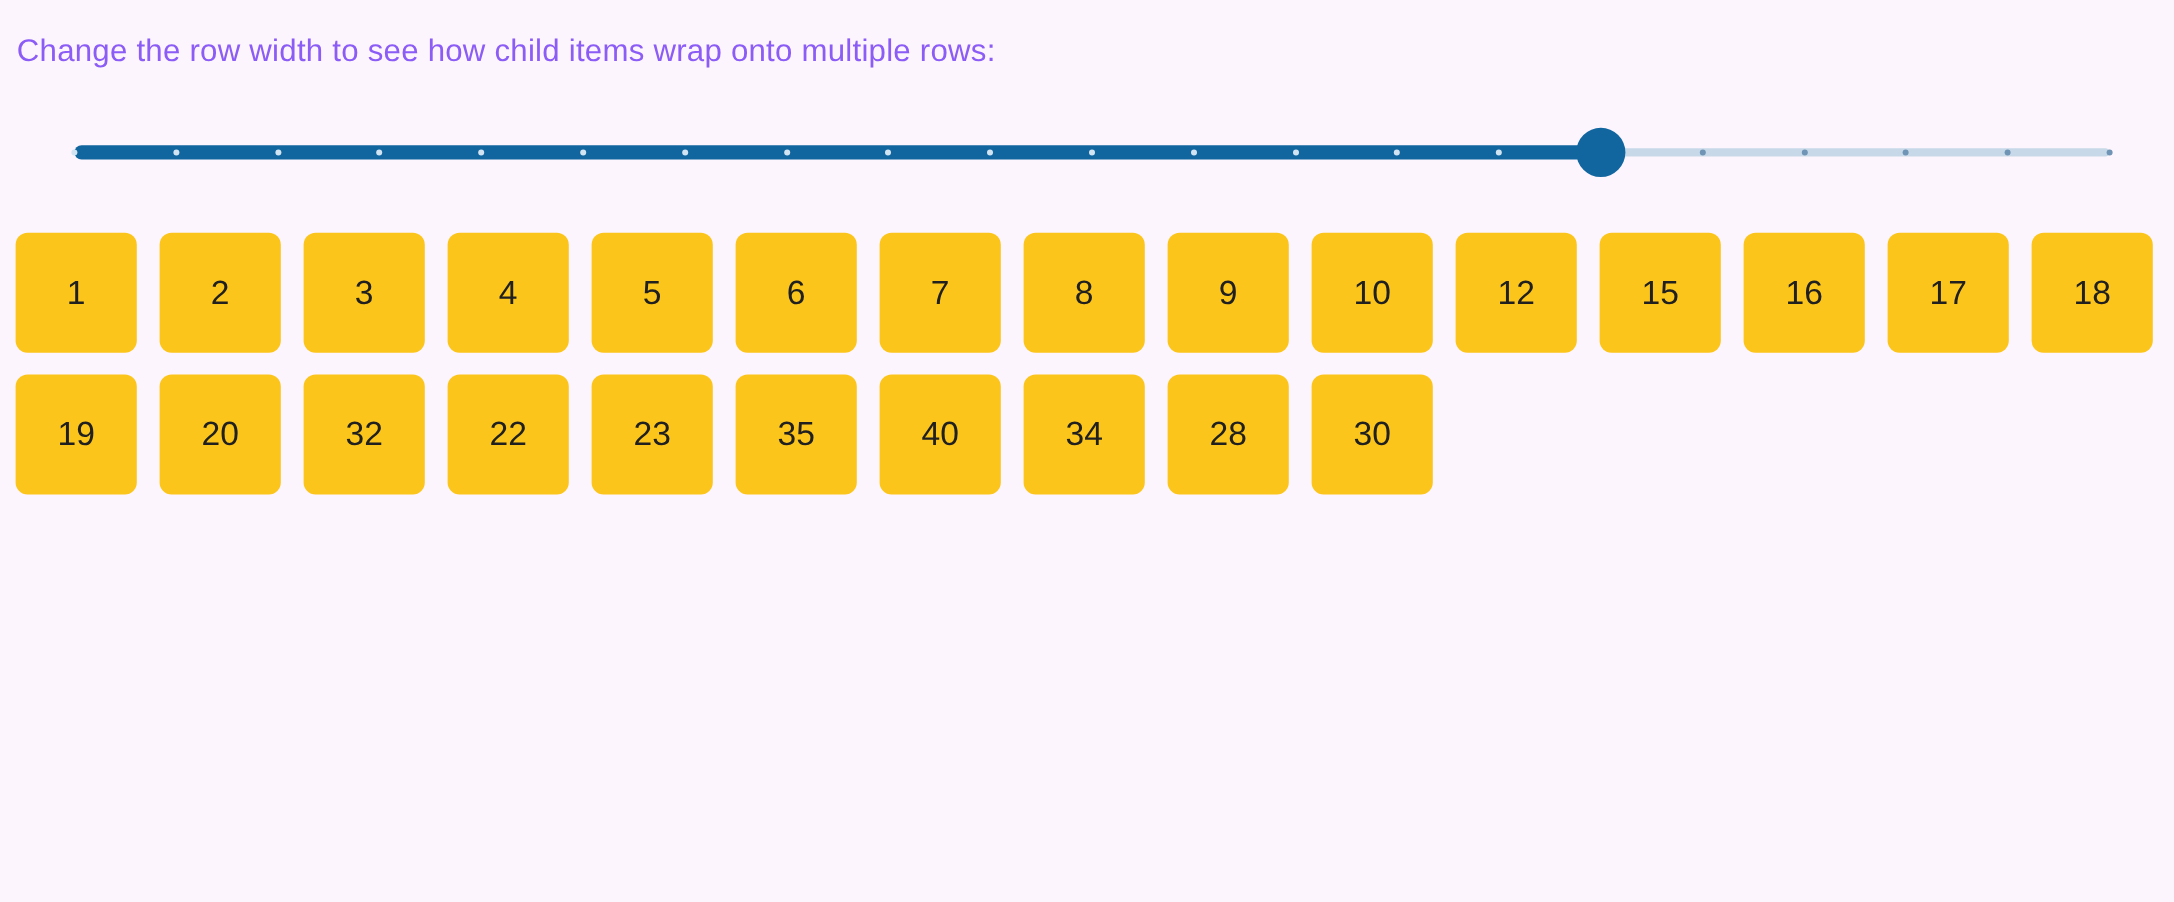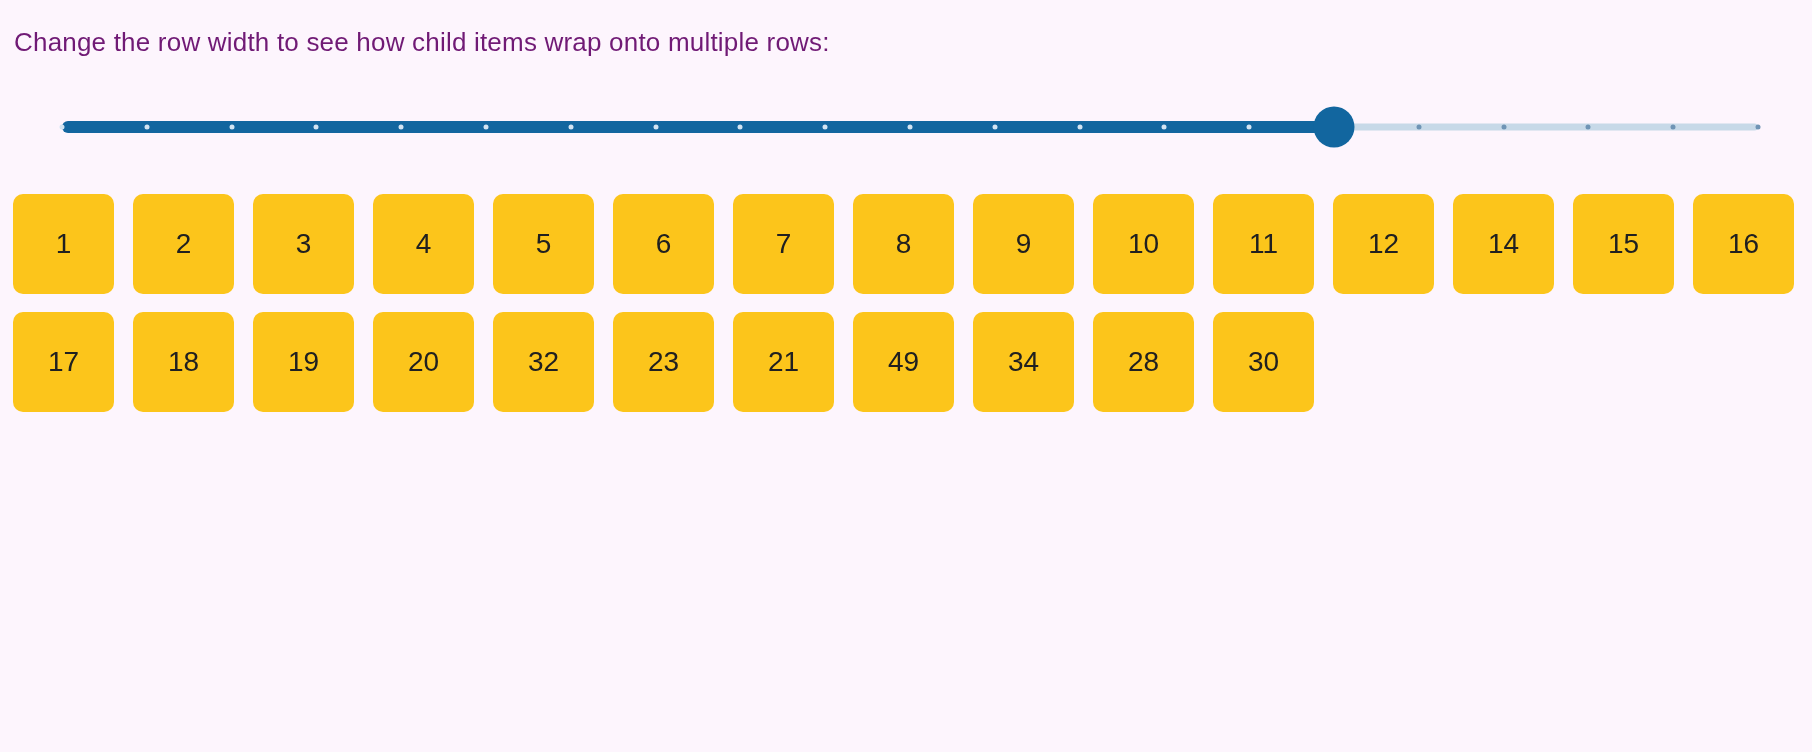--- a/index.html
+++ b/index.html
@@ -15,21 +15,21 @@
     position: relative;
   }
 
   
   .heading {
     position: absolute;
     left: 14px;
     top: 27px;
     font-size: 26px;
     line-height: 30px;
-    color: #701a75;
+    color: #8b5cf6;
     letter-spacing: 0.2px;
   }
 
   
   .slider {
     position: absolute;
     left: 62px;
     top: 103px;
     width: 1696px;
     height: 48px;
@@ -147,29 +147,28 @@
     <div class="grid-item">1</div>
     <div class="grid-item">2</div>
     <div class="grid-item">3</div>
     <div class="grid-item">4</div>
     <div class="grid-item">5</div>
     <div class="grid-item">6</div>
     <div class="grid-item">7</div>
     <div class="grid-item">8</div>
     <div class="grid-item">9</div>
     <div class="grid-item">10</div>
-    <div class="grid-item">11</div>
     <div class="grid-item">12</div>
-    <div class="grid-item">14</div>
     <div class="grid-item">15</div>
     <div class="grid-item">16</div>
     <div class="grid-item">17</div>
     <div class="grid-item">18</div>
     <div class="grid-item">19</div>
     <div class="grid-item">20</div>
     <div class="grid-item">32</div>
+    <div class="grid-item">22</div>
     <div class="grid-item">23</div>
-    <div class="grid-item">21</div>
-    <div class="grid-item">49</div>
+    <div class="grid-item">35</div>
+    <div class="grid-item">40</div>
     <div class="grid-item">34</div>
     <div class="grid-item">28</div>
     <div class="grid-item">30</div>
   </div>
 
 </body></html>

